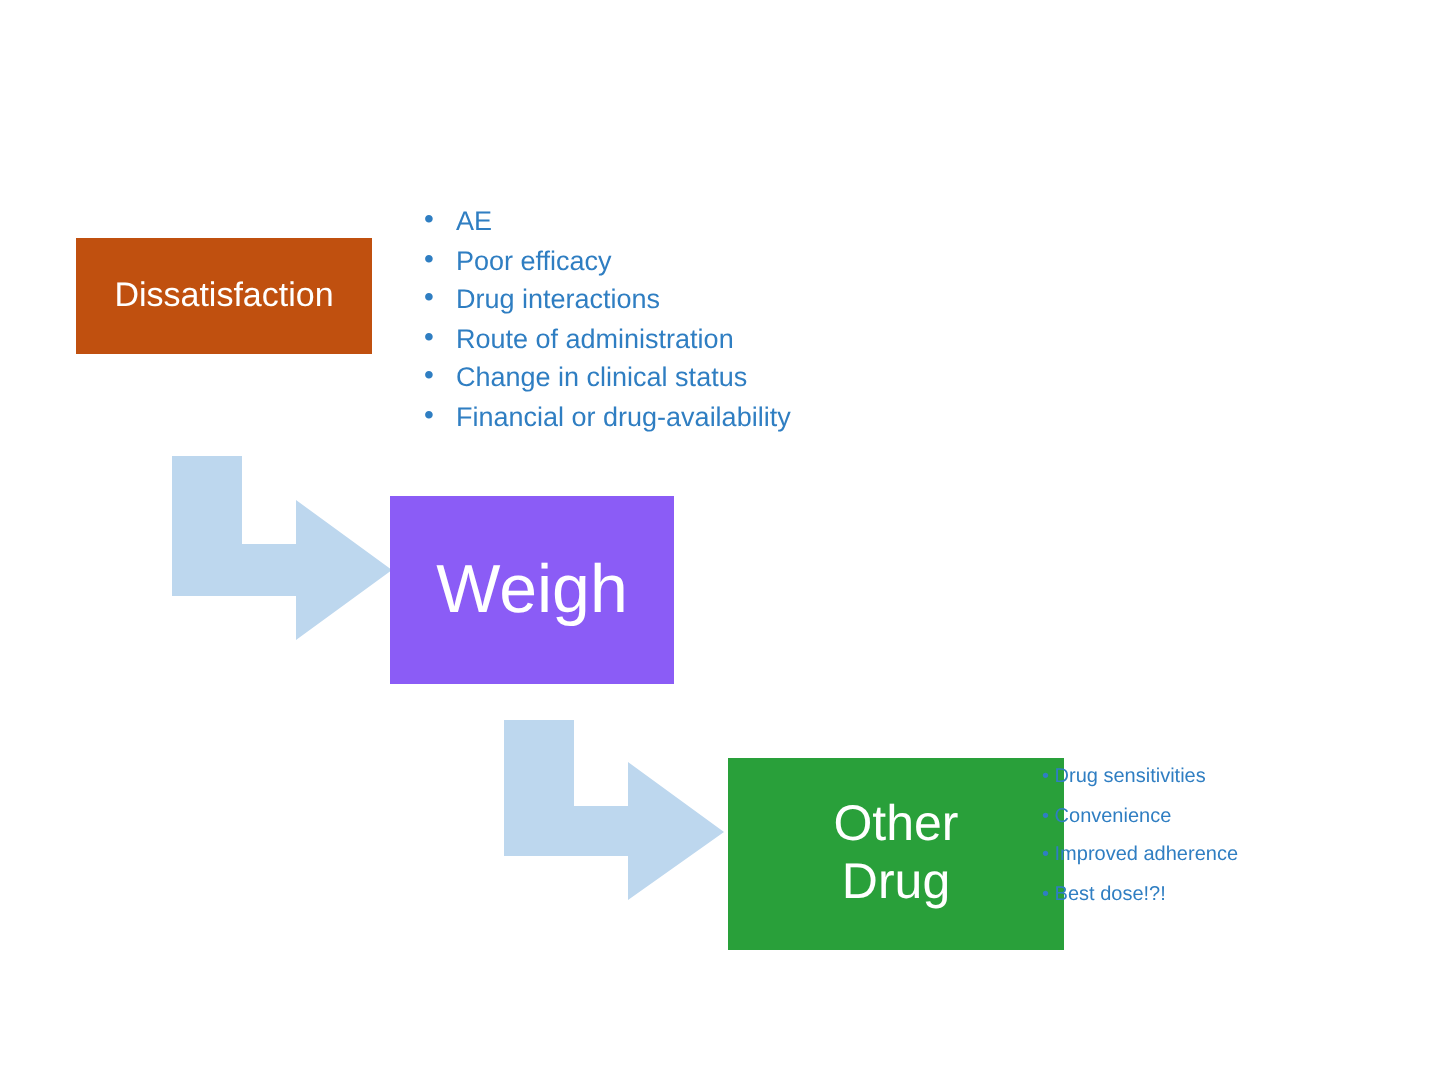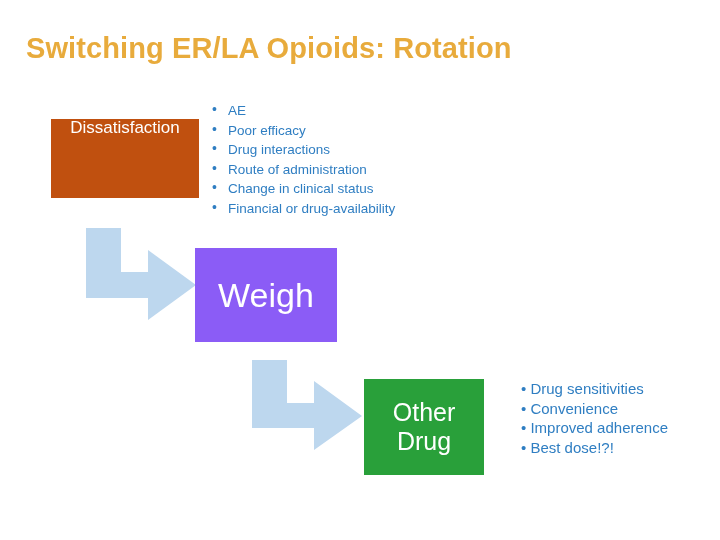--- a/index.html
+++ b/index.html
@@ -26,27 +26,27 @@
     top: 32px;
     font-size: 29px;
     font-weight: bold;
     color: #e8ab3c;
     letter-spacing: 0.1px;
     white-space: nowrap;
   }
   
   .box-dissatisfaction {
     position: absolute;
-    left: 51px;
+    left: 38px;
     top: 119px;
     width: 148px;
-    height: 79px;
+    height: 58px;
     background: #c0500f;
     display: flex;
-    align-items: flex-start;
+    align-items: center;
     justify-content: center;
   }
   .box-dissatisfaction .label {
     color: #ffffff;
     font-size: 17px;
     line-height: 1.1;
     text-align: center;
   }
   
   .bullets-1 {
@@ -103,21 +103,21 @@
     color: #2f7ec2;
     font-size: 13.5px;
     line-height: 19.5px;
     white-space: nowrap;
   }
   
   .box-other-drug {
     position: absolute;
     left: 364px;
     top: 379px;
-    width: 120px;
+    width: 168px;
     height: 96px;
     background: #29a03a;
     display: flex;
     align-items: center;
     justify-content: center;
   }
   .box-other-drug .label {
     color: #ffffff;
     font-size: 25px;
     line-height: 1.18;
@@ -125,21 +125,21 @@
   }
   
   .bullets-3 {
     position: absolute;
     left: 521px;
     top: 379px;
     width: 200px;
   }
   .bullets-3 div {
     color: #2f7ec2;
-    font-size: 15px;
+    font-size: 10px;
     line-height: 19.5px;
     white-space: nowrap;
   }
   
   .arrow {
     position: absolute;
   }
   .arrow-1 {
     left: 86px;
     top: 228px;
@@ -166,21 +166,20 @@
   }
   .citation .bold {
     font-weight: bold;
   }
 </style>
 </head>
 <body>
 
 <div class="slide">
 
-  <div class="title">Switching ER/LA Opioids: Rotation</div>
 
   <svg class="arrow arrow-1" viewBox="0 0 118 92">
     <polygon points="0,0 35,0 35,44 62,44 62,22 110,57 62,92 62,70 0,70" fill="#bdd7ee"></polygon>
   </svg>
 
   <svg class="arrow arrow-2" viewBox="0 0 118 90">
     <polygon points="0,0 35,0 35,43 62,43 62,21 110,56 62,90 62,68 0,68" fill="#bdd7ee"></polygon>
   </svg>
 
   <div class="box-dissatisfaction">

